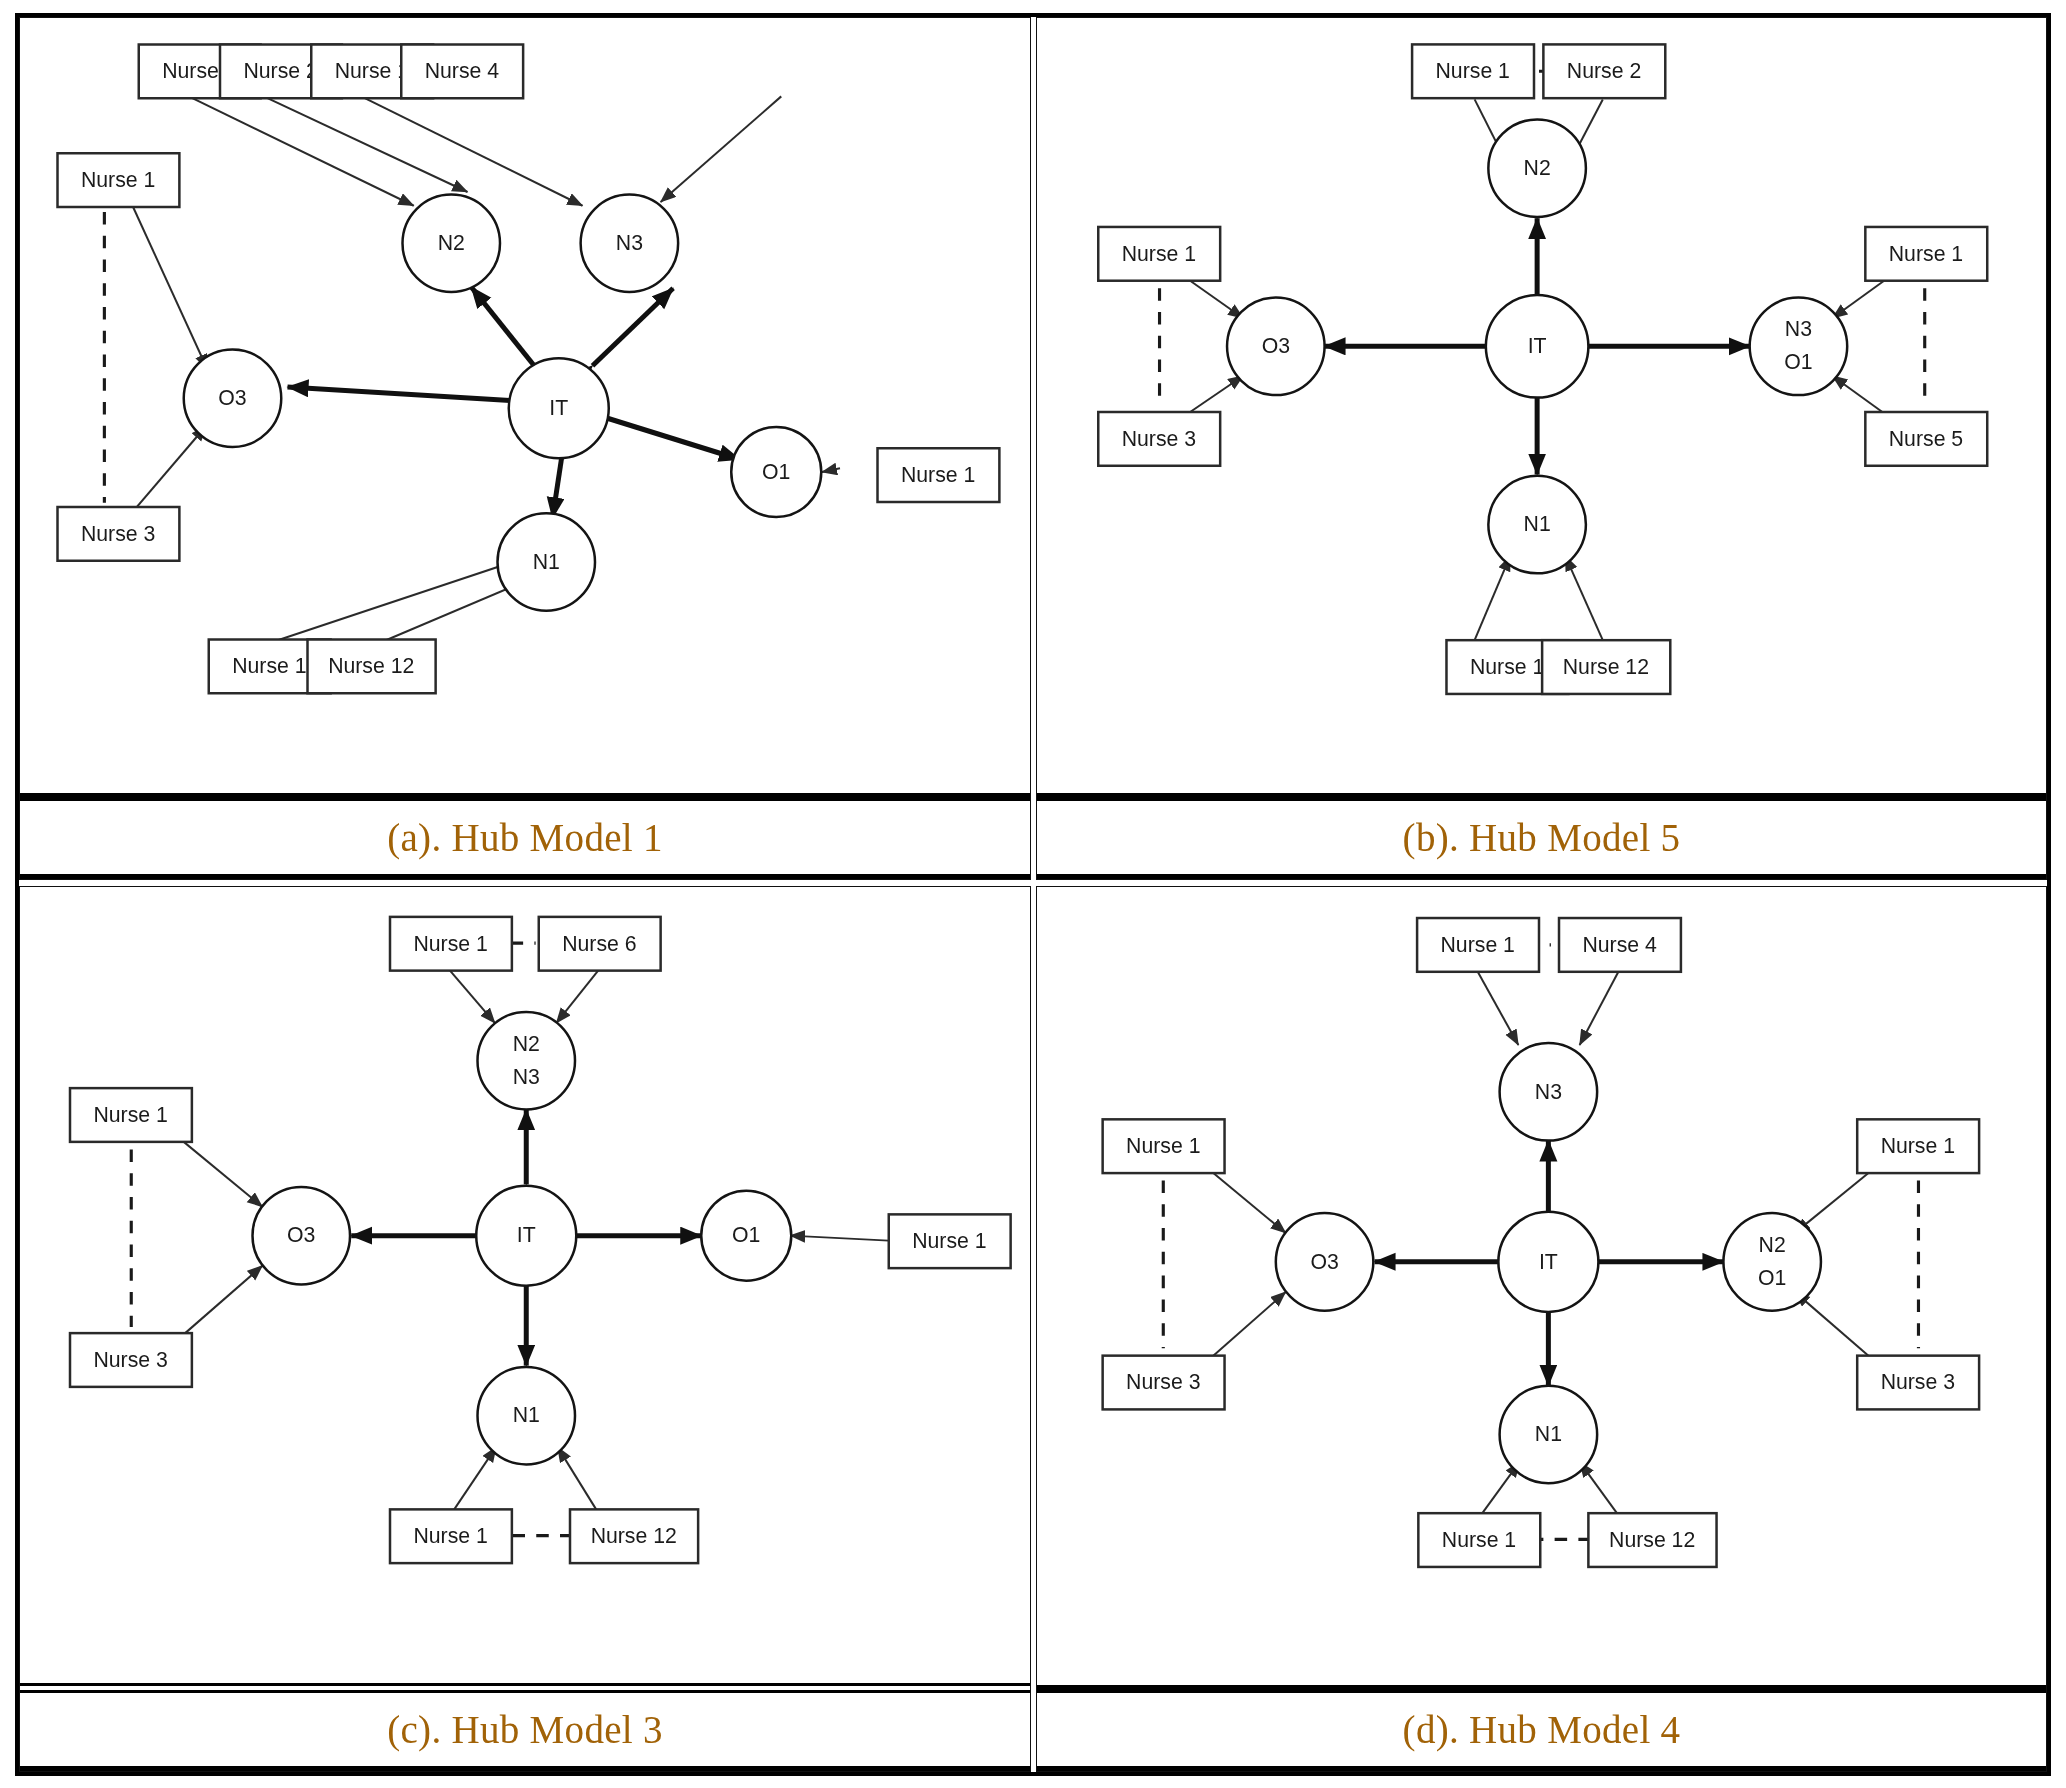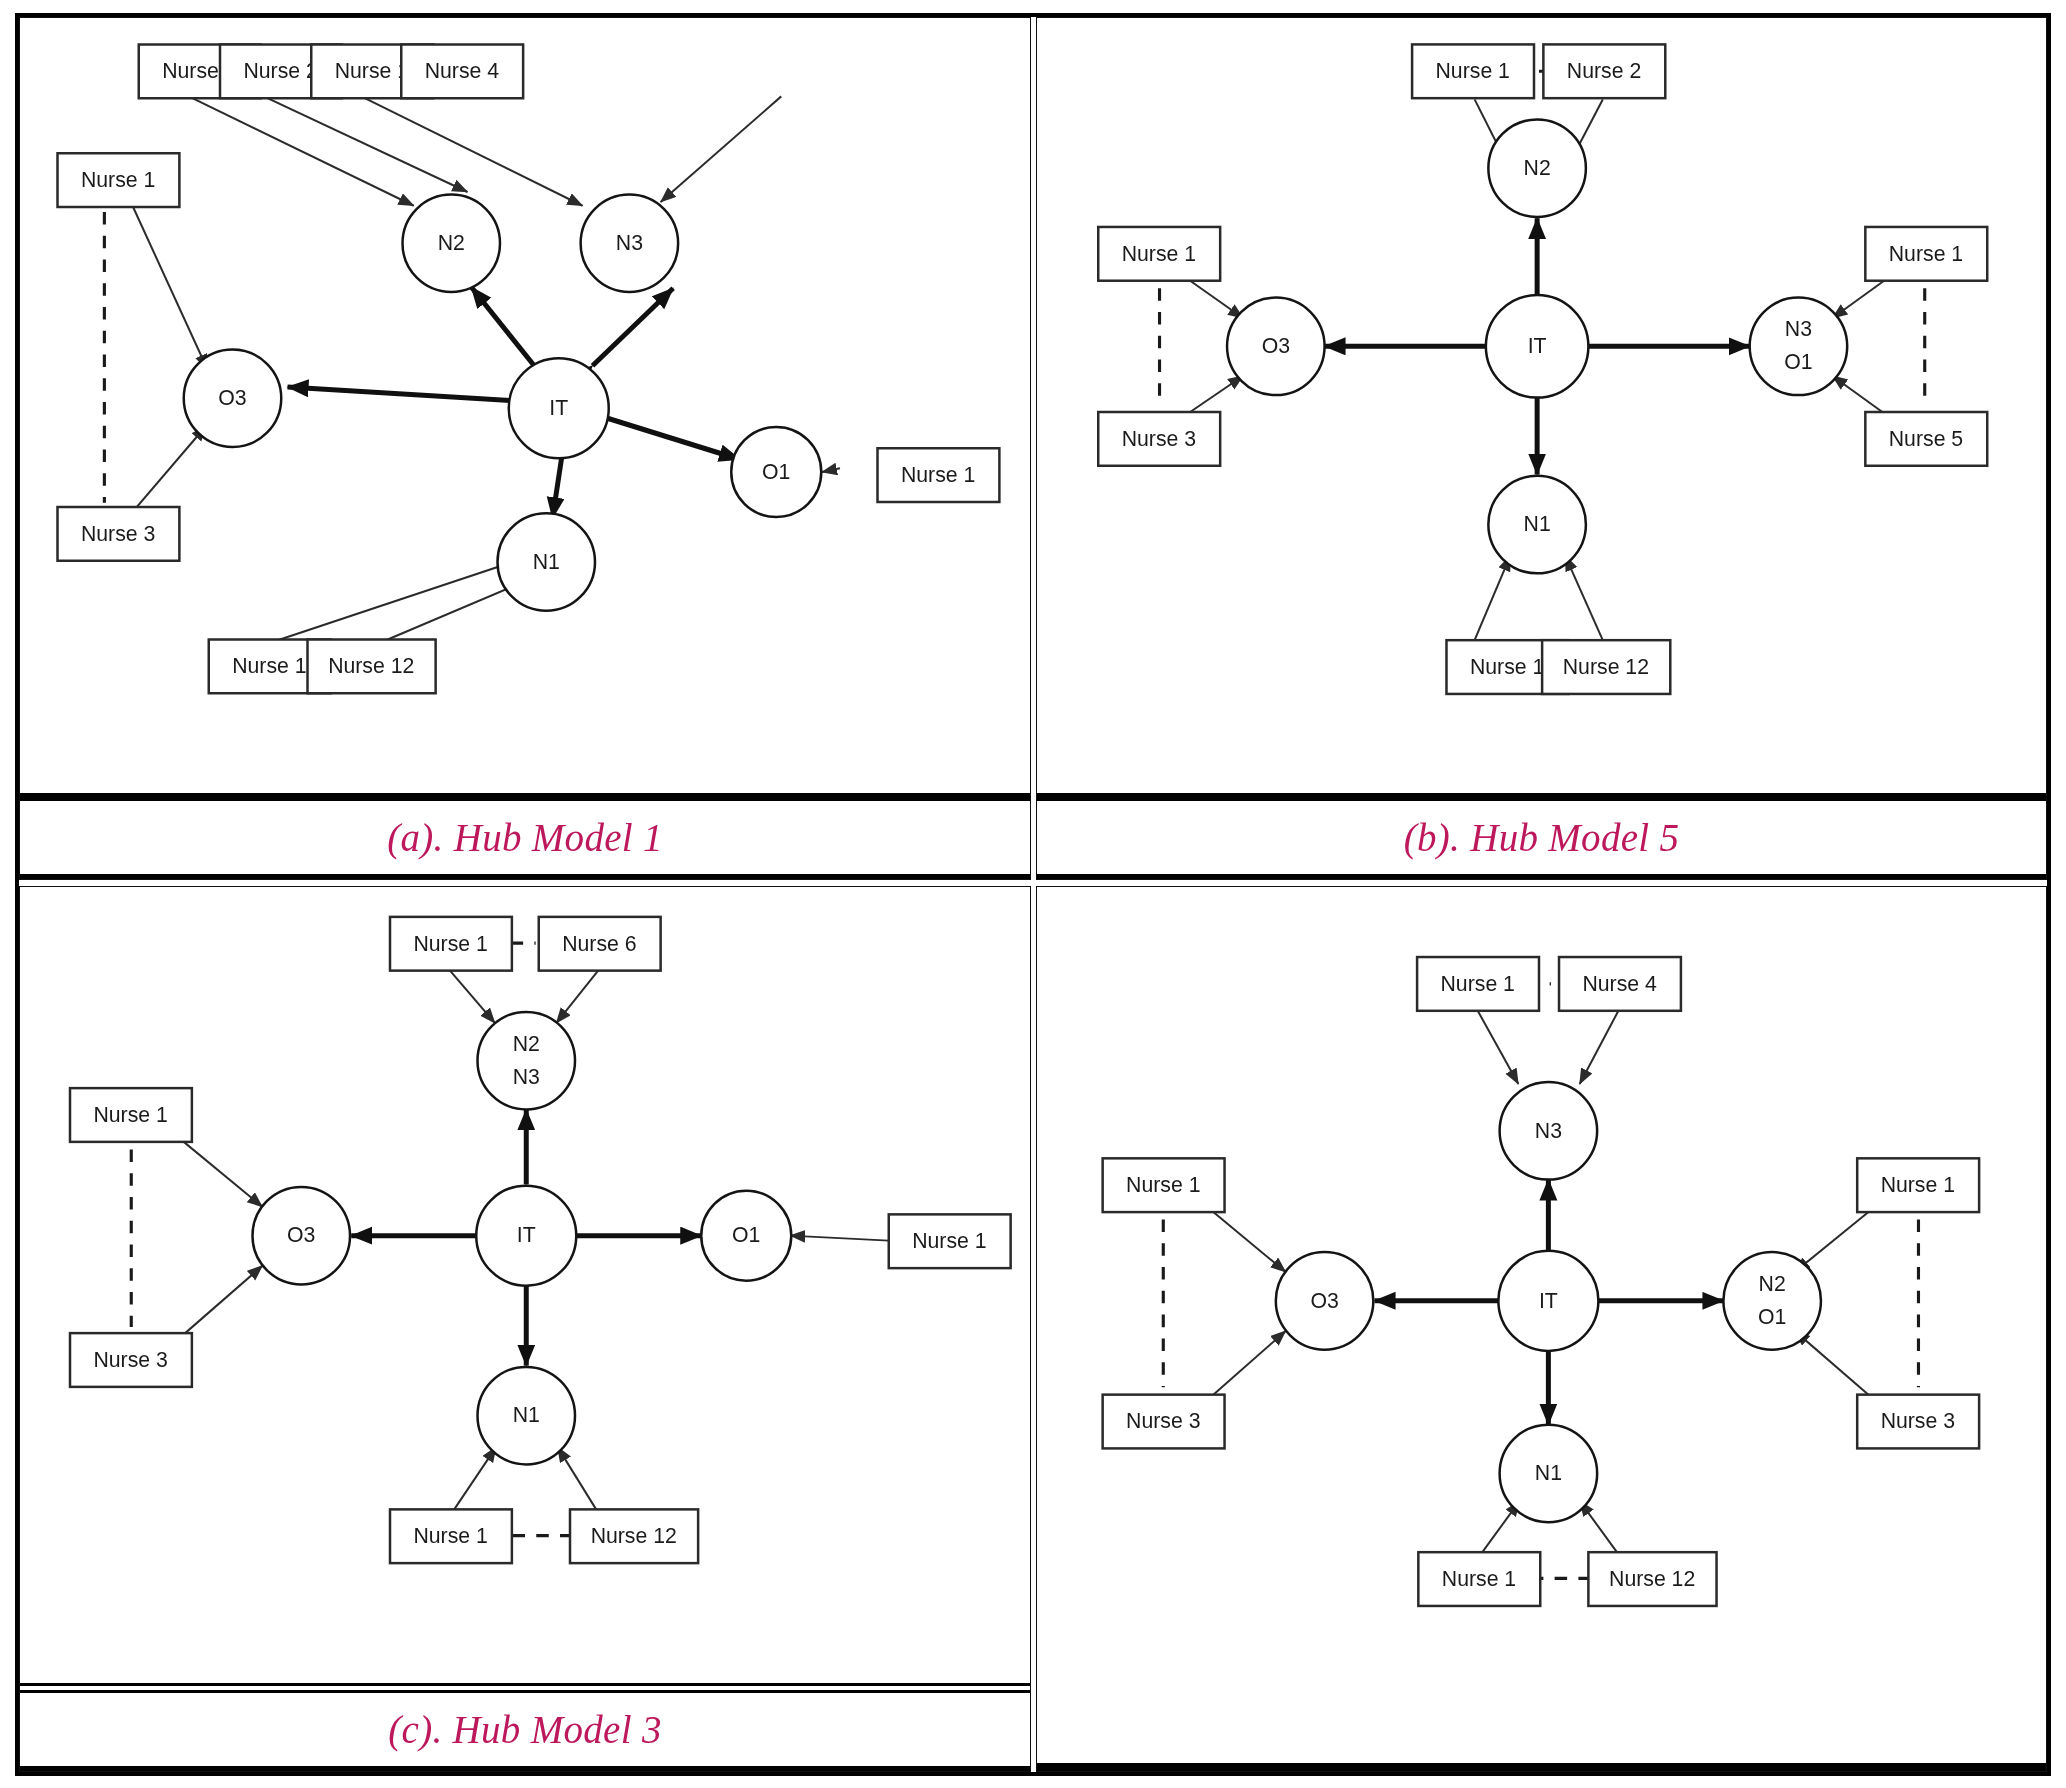--- a/index.html
+++ b/index.html
@@ -60,24 +60,23 @@
     height: 78px;
     display: flex;
     align-items: center;
     justify-content: center;
     background: #ffffff;
     border-bottom: 5.6px solid #000000;
   }
   .caption-text {
     font-family: "Liberation Serif", serif;
     font-size: 39px;
-    color: #be185d;
+    color: #a16207;
     letter-spacing: 0.3px;
     white-space: nowrap;
-    font-style: italic;
   }
 
   
   .node-label {
     font-family: "Liberation Sans", sans-serif;
     font-size: 34px;
     fill: #1b1b1b;
     text-anchor: middle;
     dominant-baseline: middle;
   }
@@ -484,17 +483,20 @@
             <rect class="nurse-box" x="610" y="994" width="195" height="86"></rect>
             <text class="box-label" x="707" y="1039">Nurse 1</text>
           </g>
           <g>
             <rect class="nurse-box" x="882" y="994" width="205" height="86"></rect>
             <text class="box-label" x="984" y="1039">Nurse 12</text>
           </g>
         </svg>
       </div>
       <div class="caption-rule"></div>
+      <div class="caption-band">
+        <span class="caption-text">(d). Hub Model 4</span>
+      </div>
     </div>
 
   </div>
 </div>
 
 
 </body></html>

